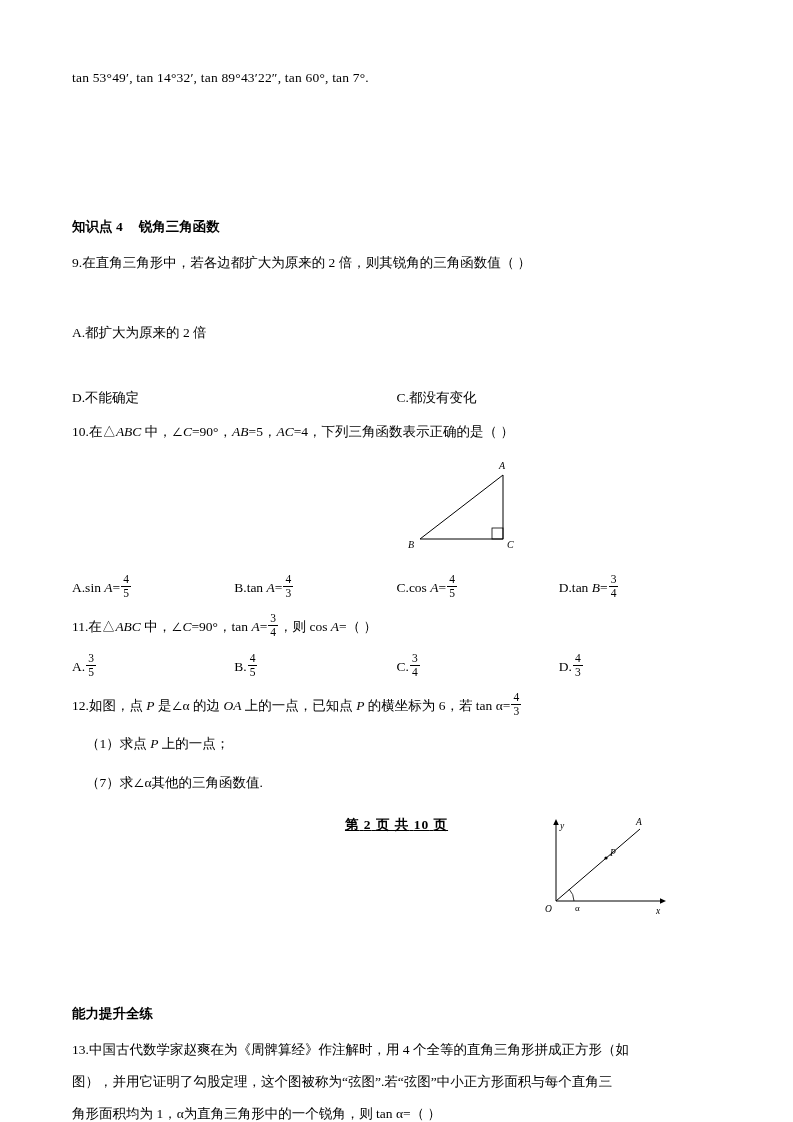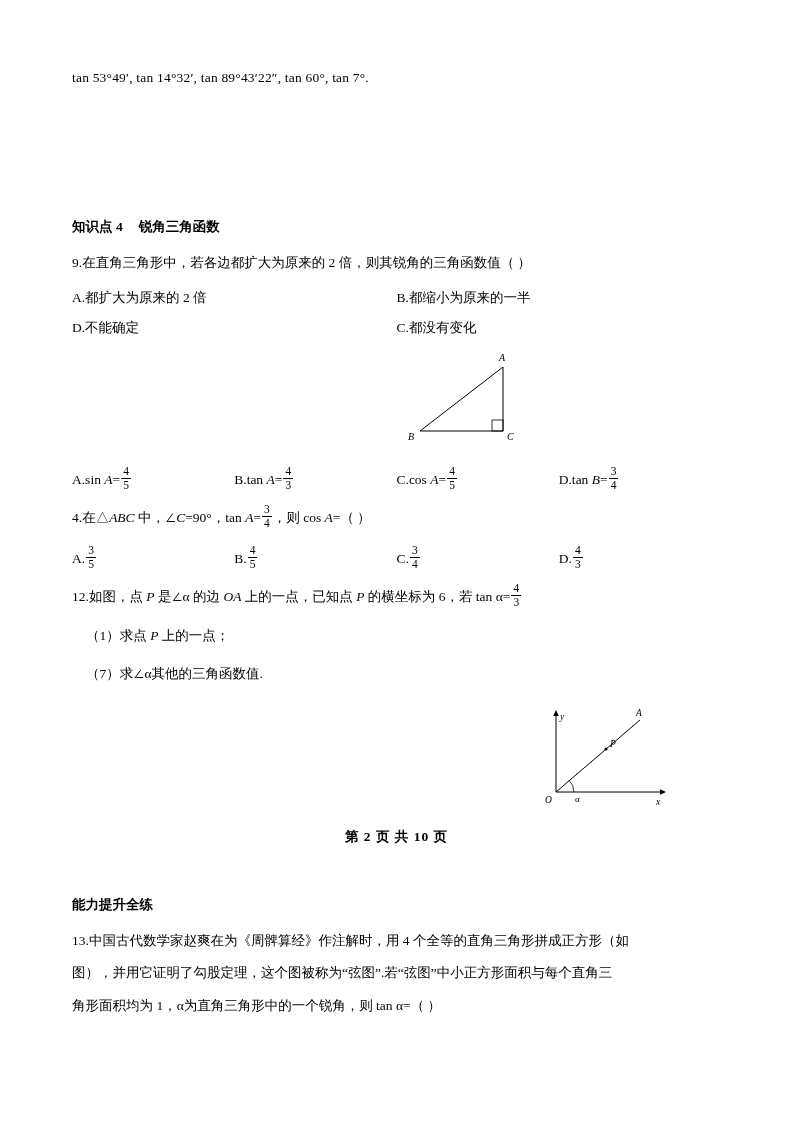--- a/index.html
+++ b/index.html
@@ -34,21 +34,21 @@
   .q {
     font-size: 13.5px;
     margin: 8px 0 13px 0;
     line-height: 1.9;
   }
   .opts {
     display: flex;
     font-size: 13.5px;
     margin: 0 0 12px 0;
   }
-  .opts.two > div { width: 50%; }
+  .opts.two > div { width: 50%; margin-top: 35px; }
   .opts.four > div { width: 25%; }
   .indent { padding-left: 14px; }
   .para {
     font-size: 13.5px;
     line-height: 1.95;
     margin: 0 0 6px 0;
     text-align: justify;
   }
   
   .frac {
@@ -60,25 +60,26 @@
     margin: 0 1px;
   }
   .frac .num { display: block; padding: 0 2px; }
   .frac .den { display: block; border-top: 1px solid #000; padding: 0 2px; }
   .it { font-style: italic; }
   .fig-tri { position: relative; height: 112px; margin: 6px 0 4px 0; }
   .fig-axes { position: relative; height: 108px; margin: 2px 0 0 0; }
   .footer {
     position: absolute;
     left: 0;
-    bottom: 6px;
+    bottom: 18px;
     width: 100%;
     text-align: center;
     font-size: 13.5px;
     letter-spacing: 1px;
+    text-decoration: underline;
   }
   .footer b { font-weight: bold; }
   .spacer-lg { height: 118px; }
   .spacer-md { height: 74px; }
 </style>
 </head>
 <body>
 
 <div class="page">
 
@@ -87,27 +88,29 @@
   <div class="spacer-lg"></div>
 
   <div class="sec-head">
     <span>知识点 4</span><span class="gap"></span><span>锐角三角函数</span>
   </div>
 
   <div class="q">9.在直角三角形中，若各边都扩大为原来的 2 倍，则其锐角的三角函数值（        ）</div>
 
   <div class="opts two">
     <div>A.都扩大为原来的 2 倍</div>
-    <div>B.都缩小为原来的一半</div>
   </div>
   <div class="opts two">
     <div>D.不能确定</div>
     <div>C.都没有变化</div>
   </div>
 
+  <div class="q">
+    <span>10.在△</span><span class="it">ABC</span><span> 中，∠</span><span class="it">C</span><span>=90°，</span><span class="it">AB</span><span>=5，</span><span class="it">AC</span><span>=4，下列三角函数表示正确的是（        ）</span>
+  </div>
 
   <div class="fig-tri">
     <svg width="200" height="112" viewBox="0 0 200 112" style="position:absolute; left:276px; top:0;">
       <polygon points="155,18 72,82 155,82" fill="none" stroke="#000" stroke-width="1"></polygon>
       <rect x="144" y="71" width="11" height="11" fill="none" stroke="#000" stroke-width="0.8"></rect>
       <text x="151" y="12" font-family="Liberation Serif, serif" font-size="10" font-style="italic">A</text>
       <text x="60" y="91" font-family="Liberation Serif, serif" font-size="10" font-style="italic">B</text>
       <text x="159" y="91" font-family="Liberation Serif, serif" font-size="10" font-style="italic">C</text>
     </svg>
   </div>
@@ -121,21 +124,21 @@
     </div>
     <div>
       <span>C.cos </span><span class="it">A</span><span>=</span><span class="frac"><span class="num">4</span><span class="den">5</span></span>
     </div>
     <div>
       <span>D.tan </span><span class="it">B</span><span>=</span><span class="frac"><span class="num">3</span><span class="den">4</span></span>
     </div>
   </div>
 
   <div class="q">
-    <span>4.在△</span><span class="it">ABC</span><span> 中，∠</span><span class="it">C</span><span>=90°，tan </span><span class="it">A</span><span>=</span><span class="frac"><span class="num">3</span><span class="den">4</span></span><span>，则 cos </span><span class="it">A</span><span>=（        ）</span>
+    <span>11.在△</span><span class="it">ABC</span><span> 中，∠</span><span class="it">C</span><span>=90°，tan </span><span class="it">A</span><span>=</span><span class="frac"><span class="num">3</span><span class="den">4</span></span><span>，则 cos </span><span class="it">A</span><span>=（        ）</span>
   </div>
 
   <div class="opts four">
     <div>
       <span>A.</span><span class="frac"><span class="num">3</span><span class="den">5</span></span>
     </div>
     <div>
       <span>B.</span><span class="frac"><span class="num">4</span><span class="den">5</span></span>
     </div>
     <div>

